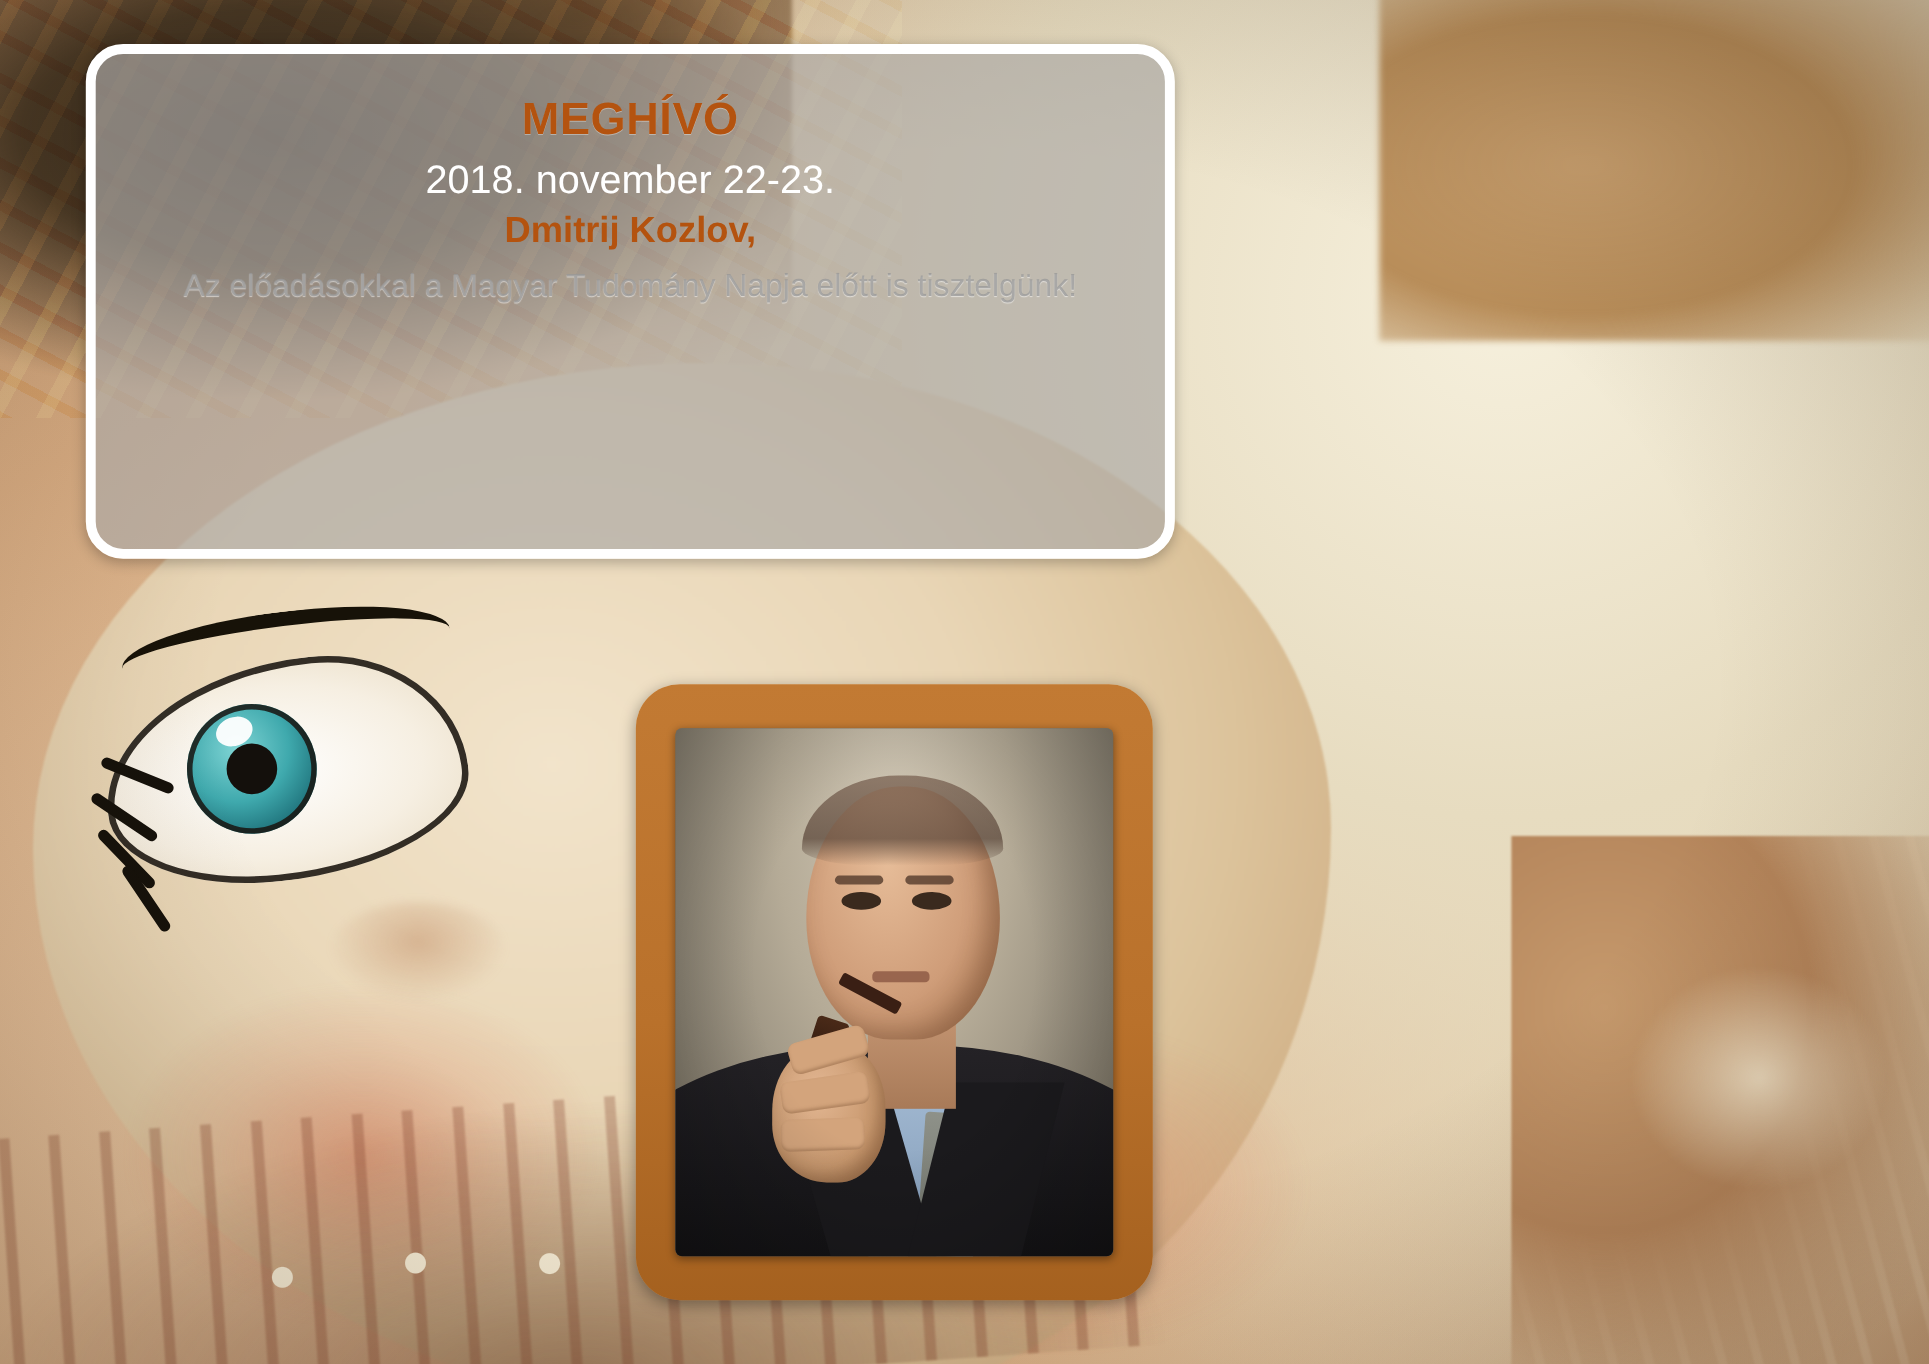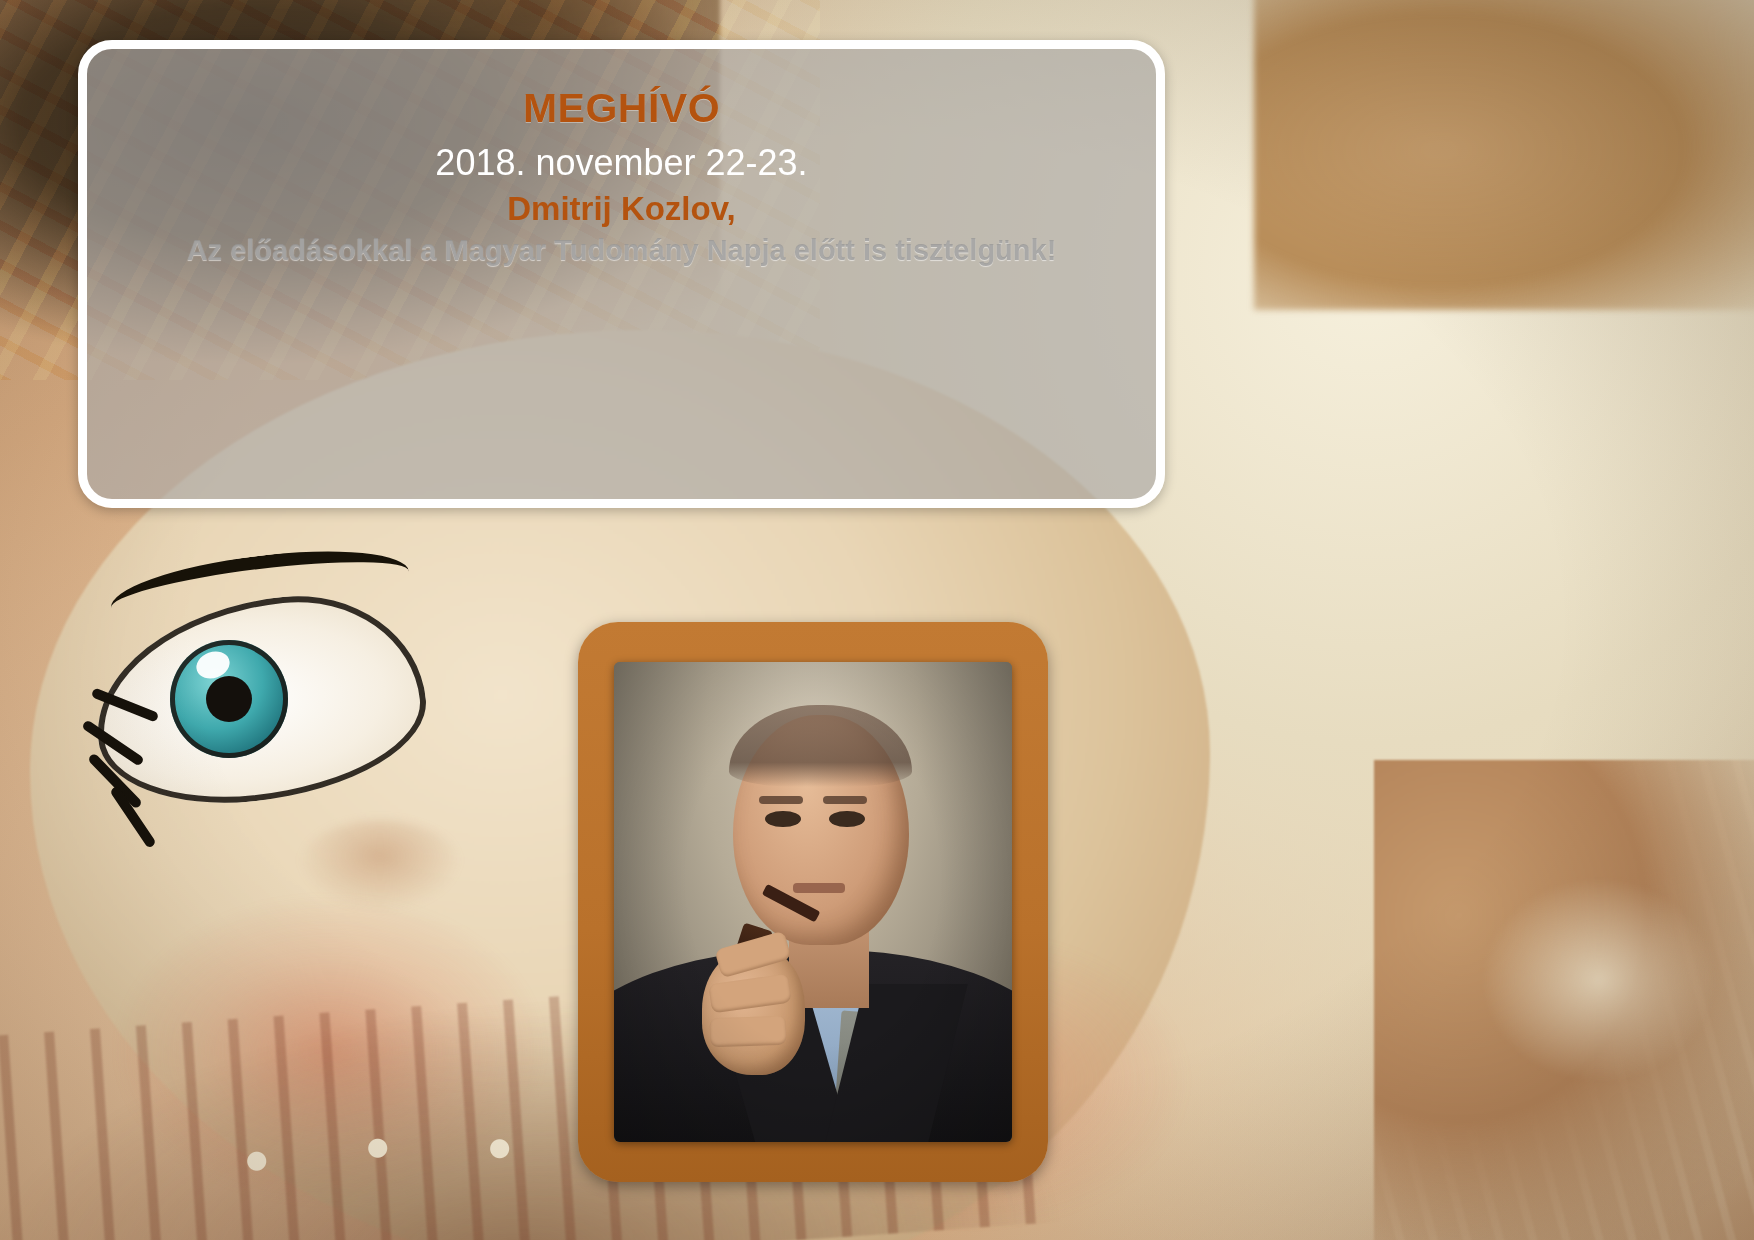--- a/index.html
+++ b/index.html
@@ -199,21 +199,21 @@
   .card {
     position: absolute;
     border-radius: 28px;
     box-sizing: border-box;
   }
 
   
   #invite-card {
     left: 78px;
     top: 40px;
-    width: 1087px;
+    width: 990px;
     height: 468px;
     background: rgba(172,170,167,0.68);
     border-radius: 34px;
     border: 9px solid #ffffff;
     box-shadow: 0 3px 12px rgba(0,0,0,0.25);
     padding: 28px 42px 16px 42px;
     text-align: center;
     overflow: hidden;
   }
   #invite-card .title {
@@ -239,23 +239,22 @@
   #invite-card .affil {
     font-size: 30px;
     color: #b4530f;
     line-height: 1.32;
     margin: 0;
   }
   #invite-card .honor {
     font-size: 29px;
     color: rgba(150,150,150,0.75);
     line-height: 1.3;
-    margin: 4px 0 0;
+    margin: 14px 0 0;
     text-shadow: 0 1px 1px rgba(255,255,255,0.55);
-    font-weight: bold;
   }
 
   
   .day-card {
     width: 690px;
     background: linear-gradient(180deg, #e2a973 0%, #dda06a 45%, #d2925b 100%);
     border: 9px solid #ffffff;
     border-radius: 30px;
     box-shadow: 0 4px 12px rgba(0,0,0,0.3);
     padding: 22px 26px 26px 26px;

